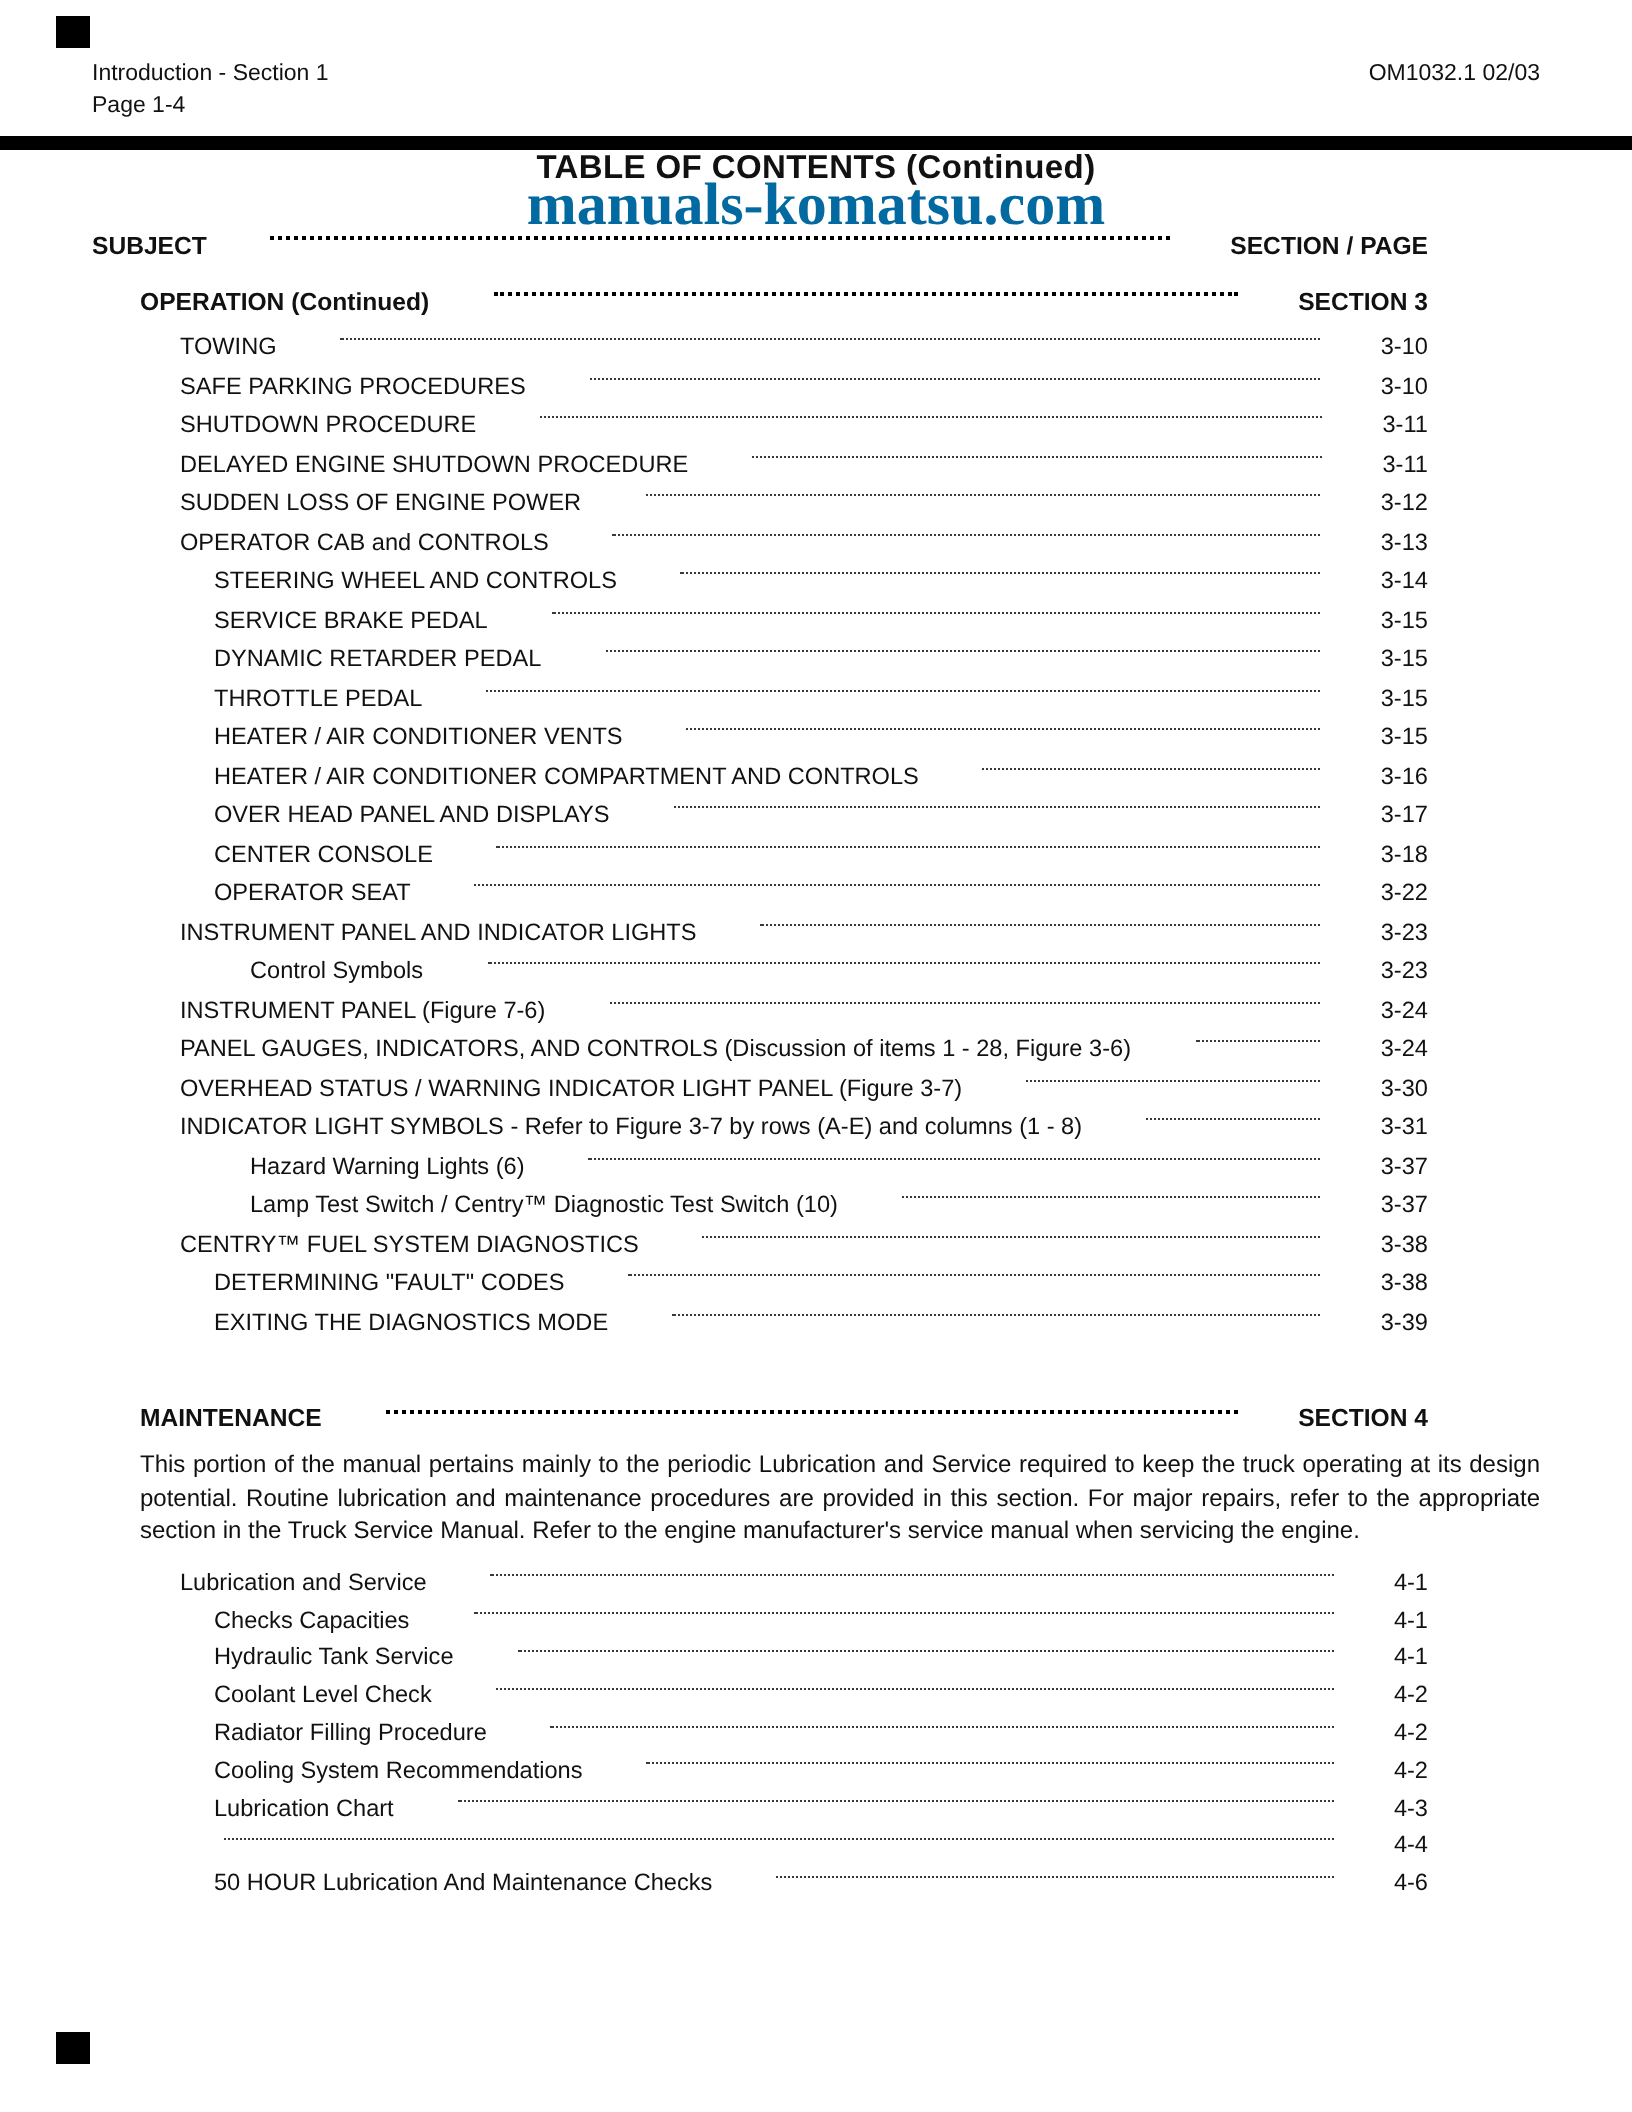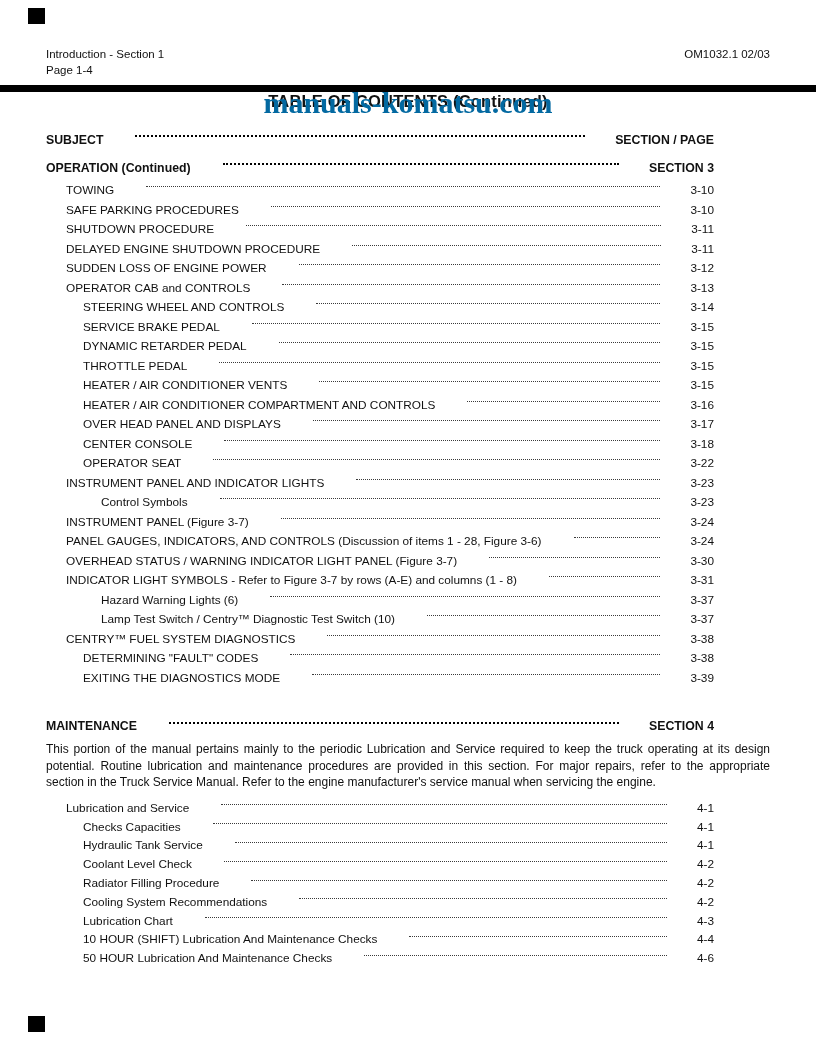--- a/index.html
+++ b/index.html
@@ -10,21 +10,21 @@
     color:#111;
     position:relative;
     overflow:hidden;
   }
   .corner-mark { position:absolute; left:28px; width:17px; height:16px; background:#000; }
   .corner-mark.top { top:8px; }
   .corner-mark.bottom { top:1016px; }
 
   .header {
     display:flex; justify-content:space-between; align-items:flex-start;
-    padding:47px 46px 0 46px;
+    padding:30px 46px 0 46px;
     font-size:11.5px; line-height:15.5px;
   }
   .rule { height:7px; background:#000; margin-top:7px; }
 
   .title {
     text-align:center; font-weight:bold; font-size:16.5px;
     letter-spacing:0.2px;
   }
 
   .watermark {
@@ -58,21 +58,21 @@
   }
   .row.bold { font-weight:bold; font-size:12.3px; }
   .row.bold .dots { border-bottom:2px dotted #000; margin-bottom:5px; }
 
   .subject-row {
     margin-top:16px;
     height:22px;
     font-size:13.2px;
   }
 
-  .toc { margin-top:8px; }
+  .toc { margin-top:8px;margin-left:24px; }
   .toc-section + .toc-section { margin-top:30px; }
   .toc-section:nth-child(2) .row { height:18.8px; }
   .toc-section .row.heading { margin-bottom:3px; }
 
   .lvl1 { margin-left:20px; }
   .lvl2 { margin-left:37px; }
   .lvl3 { margin-left:55px; }
 
   .intro {
     font-size:12px; line-height:16.6px;
@@ -195,21 +195,21 @@
             <span class="lbl">INSTRUMENT PANEL AND INDICATOR LIGHTS</span>
             <span class="dots"></span>
             <span class="pg">3-23</span>
           </div>
           <div class="row lvl3">
             <span class="lbl">Control Symbols</span>
             <span class="dots"></span>
             <span class="pg">3-23</span>
           </div>
           <div class="row lvl1">
-            <span class="lbl">INSTRUMENT PANEL (Figure 3-7)</span>
+            <span class="lbl">INSTRUMENT PANEL (Figure 7-6)</span>
             <span class="dots"></span>
             <span class="pg">3-24</span>
           </div>
           <div class="row lvl1">
             <span class="lbl">PANEL GAUGES, INDICATORS, AND CONTROLS (Discussion of items 1 - 28, Figure 3-6)</span>
             <span class="dots"></span>
             <span class="pg">3-24</span>
           </div>
           <div class="row lvl1">
             <span class="lbl">OVERHEAD STATUS / WARNING INDICATOR LIGHT PANEL (Figure 3-7)</span>
@@ -283,21 +283,20 @@
             <span class="lbl">Cooling System Recommendations</span>
             <span class="dots"></span>
             <span class="pg">4-2</span>
           </div>
           <div class="row lvl2">
             <span class="lbl">Lubrication Chart</span>
             <span class="dots"></span>
             <span class="pg">4-3</span>
           </div>
           <div class="row lvl2">
-            <span class="lbl">10 HOUR (SHIFT) Lubrication And Maintenance Checks</span>
             <span class="dots"></span>
             <span class="pg">4-4</span>
           </div>
           <div class="row lvl2">
             <span class="lbl">50 HOUR Lubrication And Maintenance Checks</span>
             <span class="dots"></span>
             <span class="pg">4-6</span>
           </div>
         </div>
       </div>

